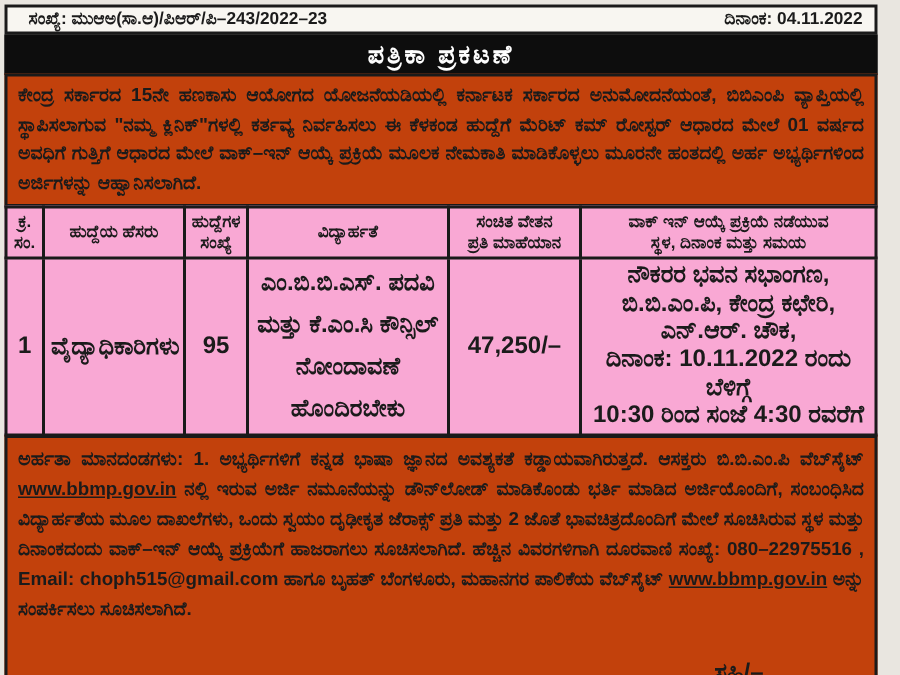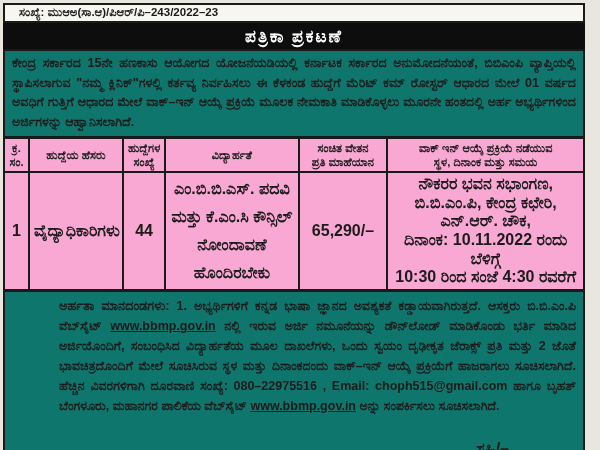--- a/index.html
+++ b/index.html
@@ -10,58 +10,62 @@
 
   .ref-bar { border:2px solid #1a1a1a; background:#f8f6f1;
     display:flex; justify-content:space-between; align-items:center;
     padding:1px 8px 2px 14px; font-size:11.5px; font-weight:bold; height:20px; }
 
   .banner { margin-top:0; background:#0d0d0d; color:#fdfdfd; text-align:right;
     font-size:17px; font-weight:bold; letter-spacing:2px; height:27px;
     display:flex; align-items:center; justify-content:center;
     border:2px solid #0d0d0d; }
 
-  .box { border:2px solid #1a1a1a; background:#0f766e; margin-top:-1px; }
+  .box { border:2px solid #1a1a1a; background:#c2410c; margin-top:-1px; }
 
   .intro { padding:3px 7px 4px 7px; font-size:12.6px; font-weight:600;
     line-height:19.5px; text-align:justify; }
 
   table.recruit { width:100%; border-collapse:collapse; margin-top:-1px;
     background:#f9a8d4; table-layout:fixed; }
   table.recruit th, table.recruit td { border:2px solid #1a1a1a;
     vertical-align:middle; padding:2px 4px; }
   table.recruit th { font-size:11.3px; font-weight:bold; line-height:14px;
     text-align:center; white-space:pre-line; height:34px; }
   table.recruit td { font-size:16px; font-weight:600; text-align:center; }
   td.qual { text-align:left; padding-left:12px; line-height:28px; font-size:12.2px; }
   td.venue { text-align:left; white-space:pre-line; line-height:18.6px;
     font-size:11.8px; font-weight:bold; padding-left:7px; }
   td.salary, td.count { font-weight:bold; font-size:13px; }
   td.post { font-size:12.6px; }
   tr.datarow td { height:94px; }
 
   .criteria-box { padding:4px 7px 6px 7px; height:181px; position:relative; }
   .criteria { font-size:12.5px; font-weight:600; line-height:20px;
-    text-align:justify;margin-left:47px; }
+    text-align:justify; }
   .criteria .head { font-weight:bold; font-size:12.8px; }
   .blink { font-weight:bold; text-decoration:underline; }
   .bseg { font-weight:bold; }
   .signature { position:absolute; right:12px; bottom:10px; text-align:right;
     font-size:16px; font-weight:bold; line-height:20px; }
   .sign-label { padding-right:62px; }
 </style>
 </head>
 <body>
 
 <div class="page">
 
   <div class="ref-bar">
     <span>
       <span>ಸಂಖ್ಯೆ:</span>
       <span>ಮುಆಅ(ಸಾ.ಆ)/ಪಿಆರ್/ಪಿ–243/2022–23</span>
+    </span>
+    <span>
+      <span>ದಿನಾಂಕ:</span>
+      <span>04.11.2022</span>
     </span>
   </div>
 
   <div class="banner">
     <span>ಪತ್ರಿಕಾ ಪ್ರಕಟಣೆ</span>
   </div>
 
   <div class="box intro">ಕೇಂದ್ರ ಸರ್ಕಾರದ 15ನೇ ಹಣಕಾಸು ಆಯೋಗದ ಯೋಜನೆಯಡಿಯಲ್ಲಿ ಕರ್ನಾಟಕ ಸರ್ಕಾರದ ಅನುಮೋದನೆಯಂತೆ, ಬಿಬಿಎಂಪಿ ವ್ಯಾಪ್ತಿಯಲ್ಲಿ ಸ್ಥಾಪಿಸಲಾಗುವ "ನಮ್ಮ ಕ್ಲಿನಿಕ್"ಗಳಲ್ಲಿ ಕರ್ತವ್ಯ ನಿರ್ವಹಿಸಲು ಈ ಕೆಳಕಂಡ ಹುದ್ದೆಗೆ ಮೆರಿಟ್ ಕಮ್ ರೋಸ್ಟರ್ ಆಧಾರದ ಮೇಲೆ 01 ವರ್ಷದ ಅವಧಿಗೆ ಗುತ್ತಿಗೆ ಆಧಾರದ ಮೇಲೆ ವಾಕ್–ಇನ್ ಆಯ್ಕೆ ಪ್ರಕ್ರಿಯೆ ಮೂಲಕ ನೇಮಕಾತಿ ಮಾಡಿಕೊಳ್ಳಲು ಮೂರನೇ ಹಂತದಲ್ಲಿ ಅರ್ಹ ಅಭ್ಯರ್ಥಿಗಳಿಂದ ಅರ್ಜಿಗಳನ್ನು ಆಹ್ವಾನಿಸಲಾಗಿದೆ.</div>
 
   <table class="recruit">
@@ -84,23 +88,23 @@
         <th>ಸಂಚಿತ ವೇತನ
 ಪ್ರತಿ ಮಾಹೆಯಾನ</th>
         <th>ವಾಕ್ ಇನ್ ಆಯ್ಕೆ ಪ್ರಕ್ರಿಯೆ ನಡೆಯುವ
 ಸ್ಥಳ, ದಿನಾಂಕ ಮತ್ತು ಸಮಯ</th>
       </tr>
     </thead>
     <tbody>
       <tr class="datarow">
         <td>1</td>
         <td class="post">ವೈದ್ಯಾಧಿಕಾರಿಗಳು</td>
-        <td class="count">44</td>
+        <td class="count">95</td>
         <td class="qual">ಎಂ.ಬಿ.ಬಿ.ಎಸ್. ಪದವಿ ಮತ್ತು ಕೆ.ಎಂ.ಸಿ ಕೌನ್ಸಿಲ್ ನೋಂದಾವಣೆ ಹೊಂದಿರಬೇಕು</td>
-        <td class="salary">65,290/–</td>
+        <td class="salary">47,250/–</td>
         <td class="venue">ನೌಕರರ ಭವನ ಸಭಾಂಗಣ,
 ಬಿ.ಬಿ.ಎಂ.ಪಿ, ಕೇಂದ್ರ ಕಛೇರಿ,
 ಎನ್.ಆರ್. ಚೌಕ,
 ದಿನಾಂಕ: 10.11.2022 ರಂದು ಬೆಳಿಗ್ಗೆ
 10:30 ರಿಂದ ಸಂಜೆ 4:30 ರವರೆಗೆ</td>
       </tr>
     </tbody>
   </table>
 
   <div class="box criteria-box">

